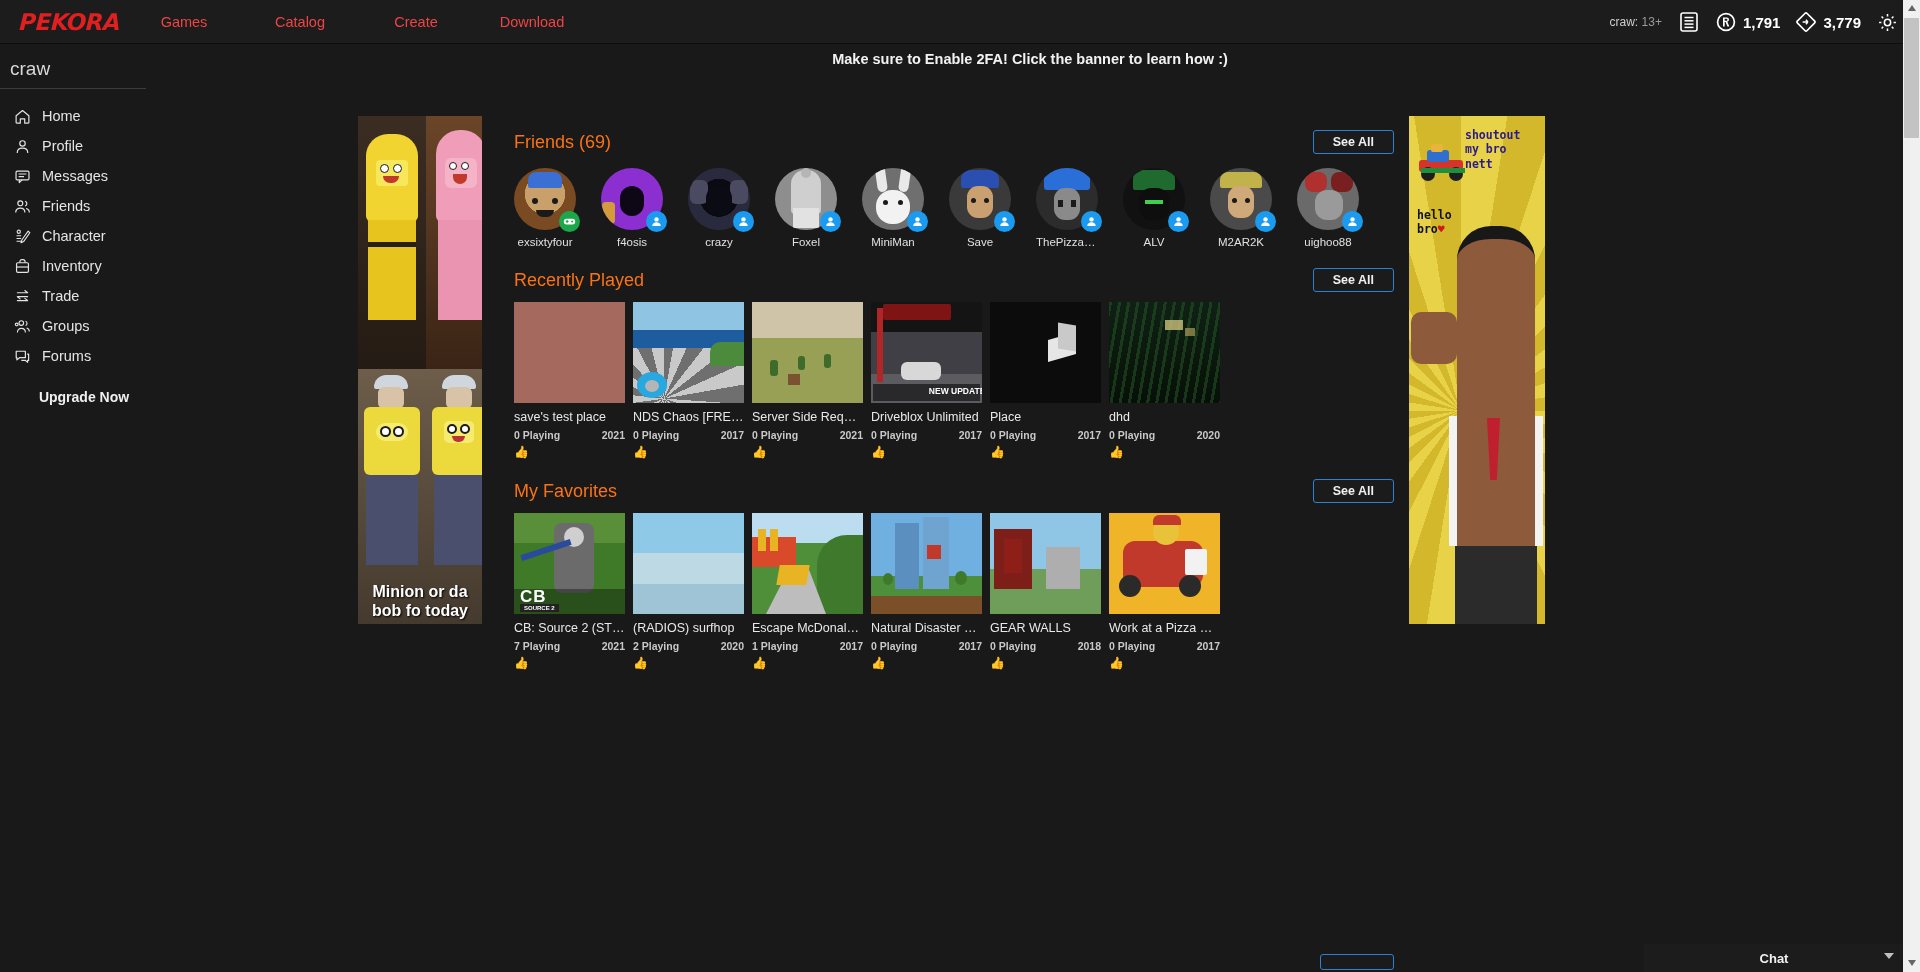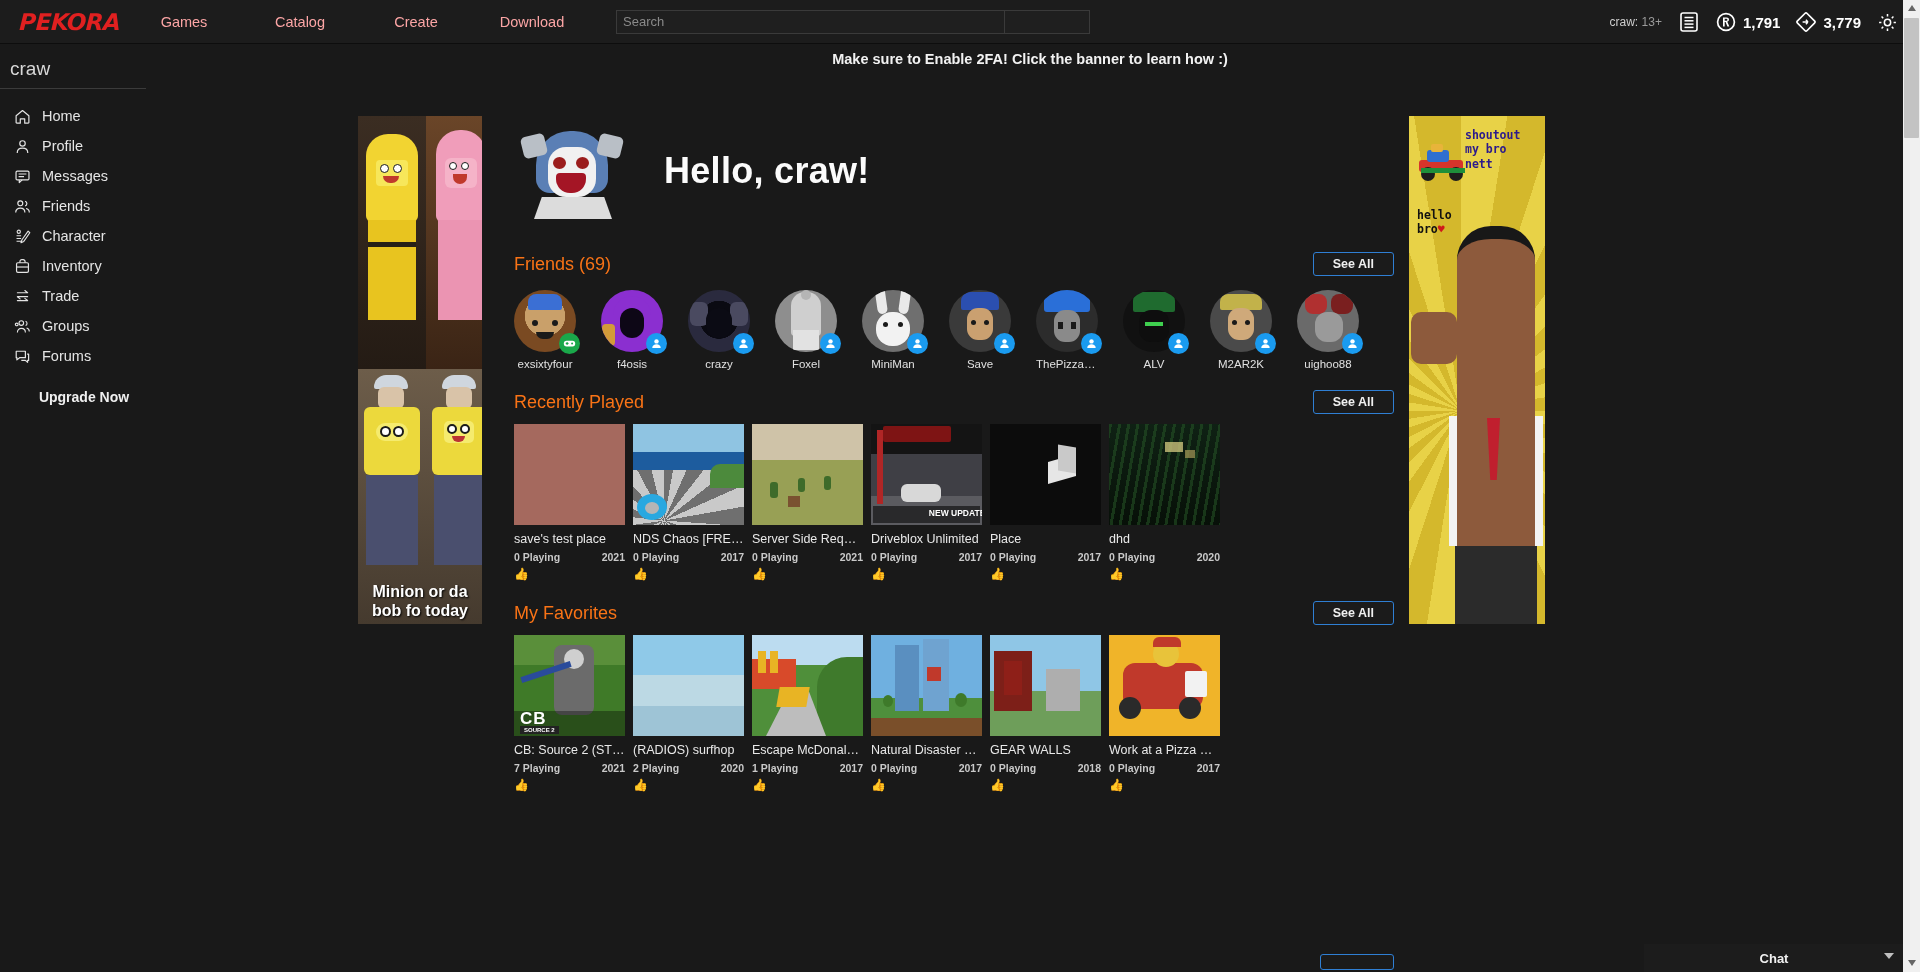--- a/index.html
+++ b/index.html
@@ -20,21 +20,21 @@
     display: flex; align-items: center;
     z-index: 50;
   }
   #logo {
     margin-left: 14px; width: 112px; text-align: center;
     font-size: 23px; font-weight: bold; letter-spacing: -0.5px;
     color: #e02020; font-family: "DejaVu Sans", sans-serif;
     font-style: italic; transform: skewX(-3deg);
   }
   .navlink {
-    color: #fca5a5; font-size: 14.5px; text-decoration: none;
+    color: #ef4444; font-size: 14.5px; text-decoration: none;
     padding: 6px 0; width: 116px; text-align: center;
     display: inline-block;
   }
   #searchwrap {
     margin-left: 26px; display: flex; height: 24px;
     border: 1px solid #3a3a3a; background: #1f1f1f;
   }
   #searchinput {
     width: 387px; height: 100%; background: #1f1f1f; border: none;
     outline: none; color: #cfcfcf; font-size: 13px; padding: 0 6px;
@@ -240,24 +240,20 @@
 <body>
 
 <div id="topnav">
   <div id="logo">PEKORA</div>
 
   <a class="navlink" href="#">Games</a>
   <a class="navlink" href="#">Catalog</a>
   <a class="navlink" href="#">Create</a>
   <a class="navlink" href="#">Download</a>
 
-  <div id="searchwrap">
-    <input id="searchinput" type="text" placeholder="Search" style="">
-    <button id="searchbtn"></button>
-  </div>
 
   <div id="navright">
     <div id="agelabel">
       <span>craw:</span>
       <span class="age">13+</span>
     </div>
 
     <div class="navicon">
       <svg class="ni" width="22" height="22" viewBox="0 0 22 22">
         <rect x="3" y="2" width="16" height="18" rx="2" fill="none" stroke="#fff" stroke-width="1.6"></rect>
@@ -440,33 +436,20 @@
   <div id="ra-tie"></div>
   <div class="ra-txt" id="ra-t1">shoutout
 my bro
 nett</div>
   <div class="ra-txt" id="ra-t2"><span>hello
 bro</span><span id="ra-heart">♥</span></div>
 </div>
 
 <div id="main">
 
-  <div id="hello-row">
-    <div id="hello-av">
-      <div style="position:absolute;left:22px;top:18px;width:72px;height:62px;background:#5a7fb5;border-radius:34px 34px 14px 14px;"></div>
-      <div style="position:absolute;left:8px;top:22px;width:24px;height:22px;background:#b9bfc6;border-radius:5px;transform:rotate(-14deg);"></div>
-      <div style="position:absolute;left:84px;top:22px;width:24px;height:22px;background:#b9bfc6;border-radius:5px;transform:rotate(14deg);"></div>
-      <div style="position:absolute;left:34px;top:34px;width:48px;height:50px;background:#f1f1f1;border-radius:18px;"></div>
-      <div style="position:absolute;left:39px;top:44px;width:13px;height:12px;border-radius:50%;background:#9b1d1d;"></div>
-      <div style="position:absolute;left:62px;top:44px;width:13px;height:12px;border-radius:50%;background:#9b1d1d;"></div>
-      <div style="position:absolute;left:42px;top:60px;width:30px;height:20px;background:#a41525;border-radius:4px 4px 14px 14px;"></div>
-      <div style="position:absolute;left:20px;top:84px;width:78px;height:22px;background:#dcdcdc;clip-path:polygon(10% 0,90% 0,100% 100%,0 100%);"></div>
-    </div>
-    <div id="hello-txt">Hello, craw!</div>
-  </div>
 
   <div class="sec-head">
     <div class="sec-title">Friends (69)</div>
     <button class="see-all">See All</button>
   </div>
   <div id="friends-strip">
 
     <div class="friend">
       <div class="f-avwrap">
         <div class="f-av" style="background:radial-gradient(circle at 50% 42%, #c9a06a 0 42%, #7a4a22 43% 100%);">

